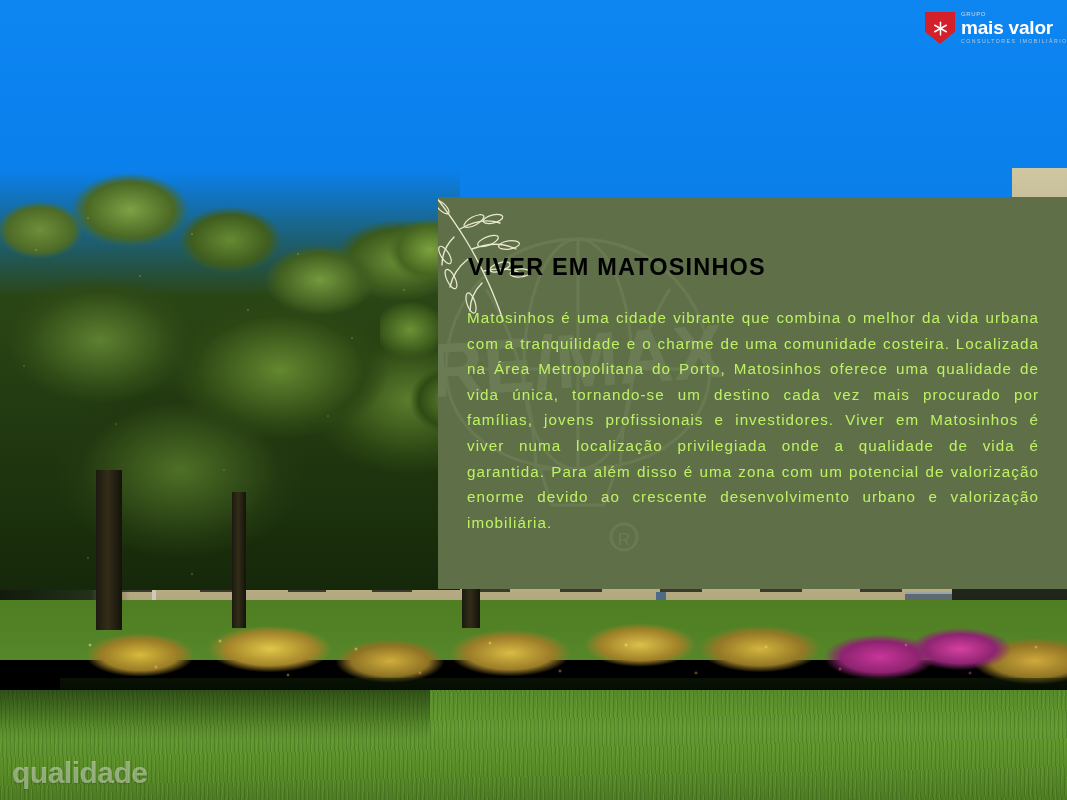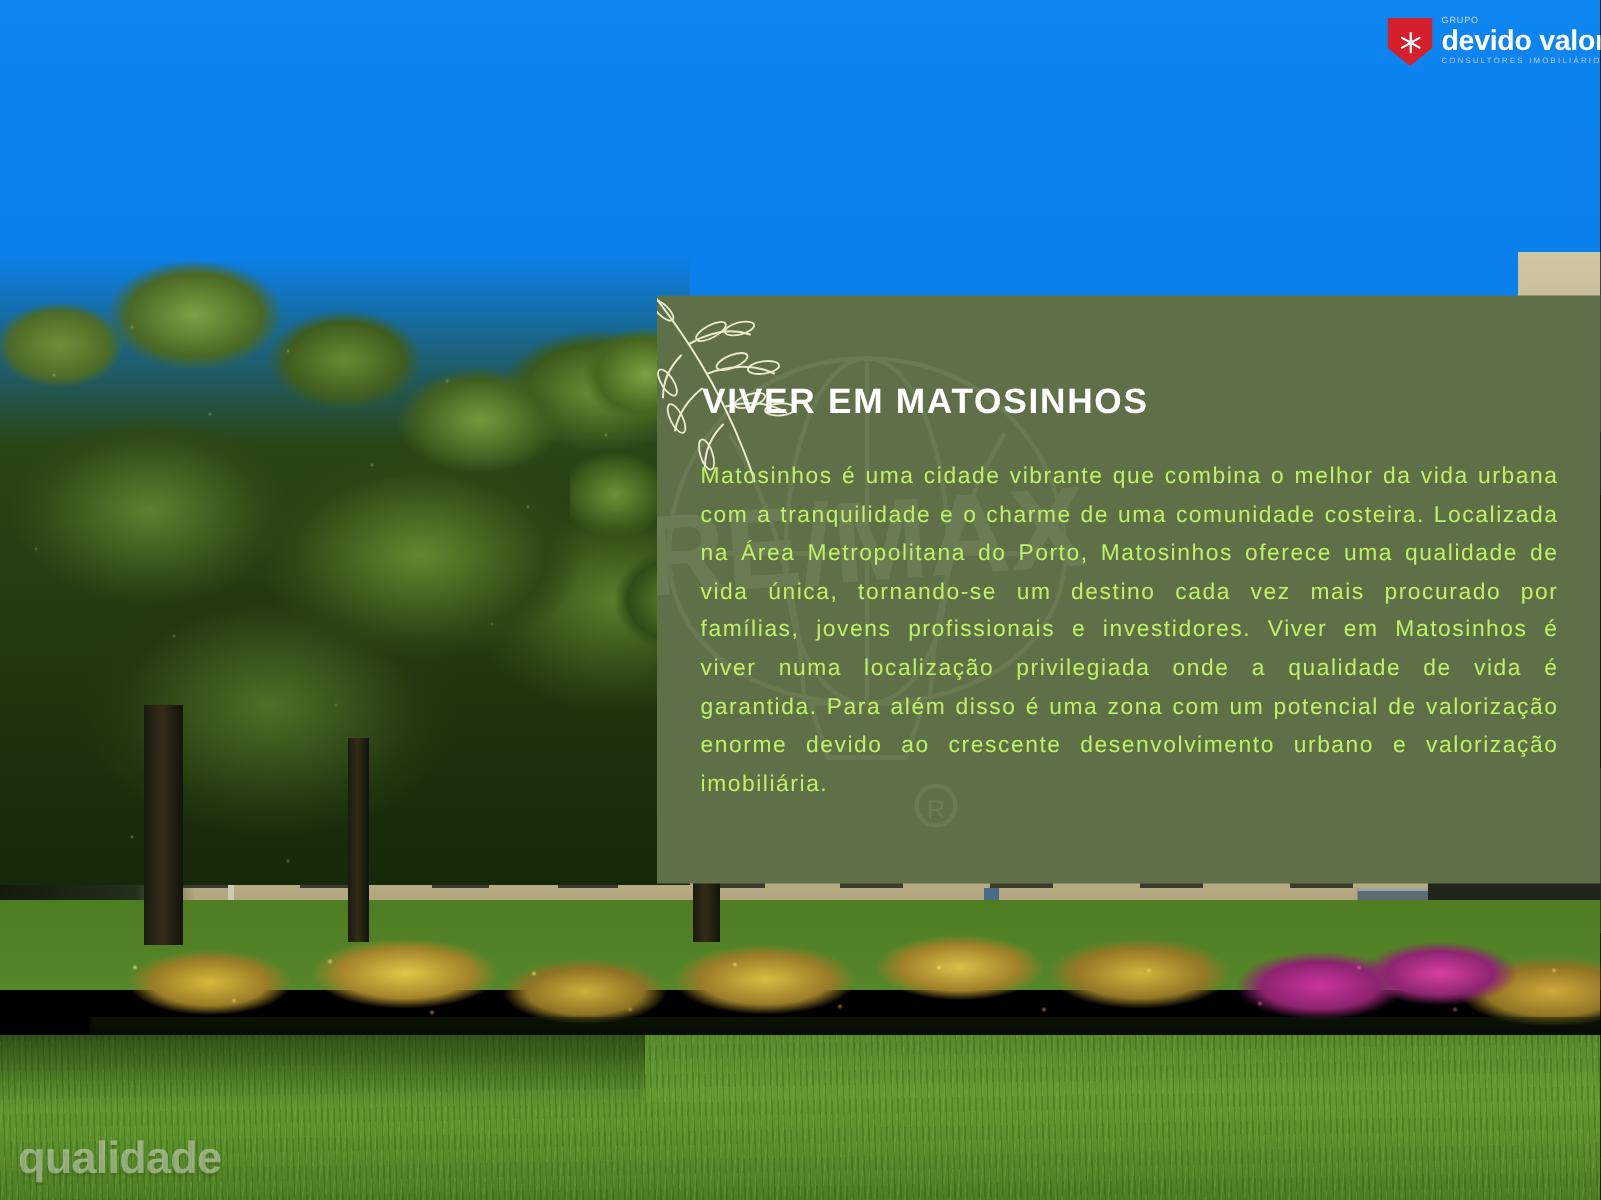--- a/index.html
+++ b/index.html
@@ -152,21 +152,21 @@
   .panel-watermark {
     position:absolute; left:-10px; top:22px; width:300px; height:360px;
     opacity:.085; pointer-events:none;
   }
   .branch-orn {
     position:absolute; left:-8px; top:-4px; width:130px; height:130px;
     pointer-events:none;
   }
   .panel-title {
     position:absolute; left:30px; top:57px;
-    font-size:23.5px; font-weight:bold; color:#ffffff;
+    font-size:23.5px; font-weight:bold; color:#000000;
     letter-spacing:1.15px; white-space:nowrap;
     font-family:"Liberation Sans", sans-serif;
     text-align:right;
   }
   .panel-body {
     position:absolute; left:29px; top:108px; width:572px;
     font-size:15.2px; line-height:25.6px; color:#bef264;
     letter-spacing:1.05px; text-align:justify;
     font-family:"Liberation Sans", sans-serif;
     word-spacing:.5px;
@@ -312,20 +312,20 @@
         <g stroke="#ffffff" stroke-width="2.1" stroke-linecap="round">
           <line x1="12" y1="3" x2="12" y2="21"></line>
           <line x1="3.8" y1="7.4" x2="20.2" y2="16.6"></line>
           <line x1="3.8" y1="16.6" x2="20.2" y2="7.4"></line>
         </g>
         <circle cx="12" cy="12" r="2.6" fill="#ffffff"></circle>
       </svg>
     </div>
     <div class="logo-text">
       <span class="logo-pre">GRUPO</span>
-      <span class="logo-main"><span>devido</span>&nbsp;<span class="lv">valor</span></span>
+      <span class="logo-main"><span>mais</span>&nbsp;<span class="lv">valor</span></span>
       <span class="logo-sub">CONSULTORES IMOBILIÁRIOS</span>
     </div>
   </div>
 
   <div class="imovirtual">qualidade</div>
 
 </div>
 
 </body></html>

